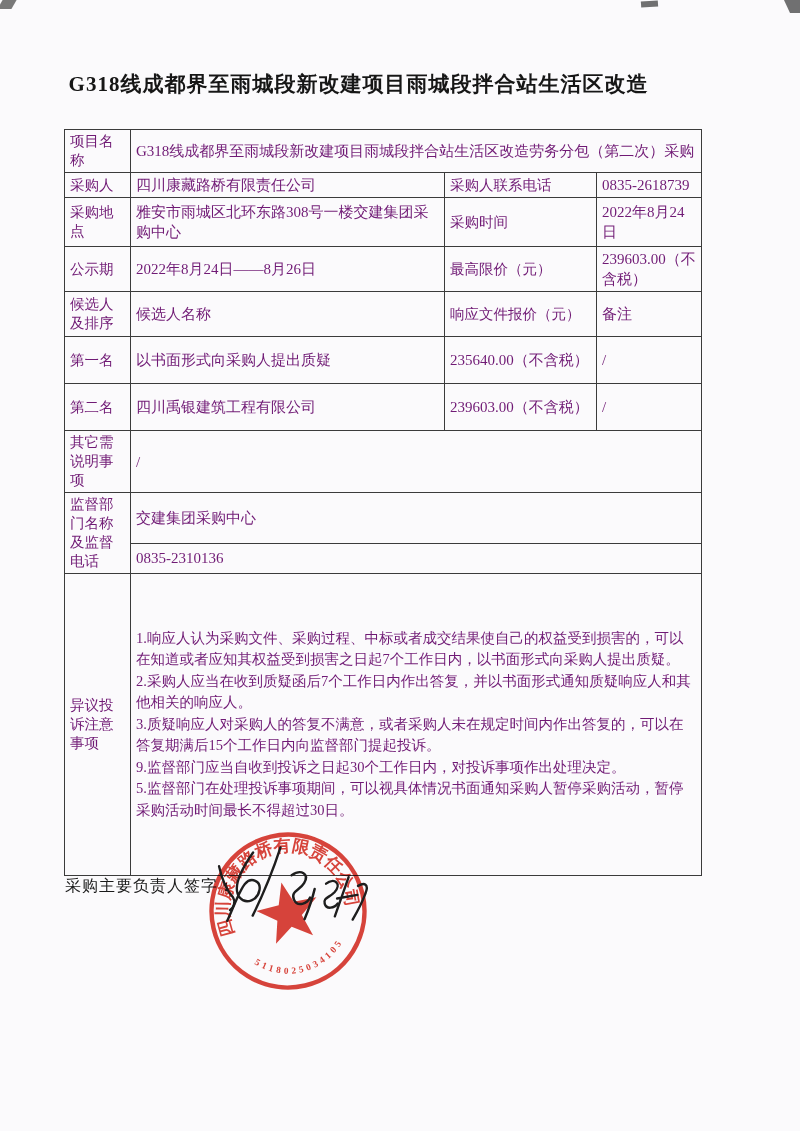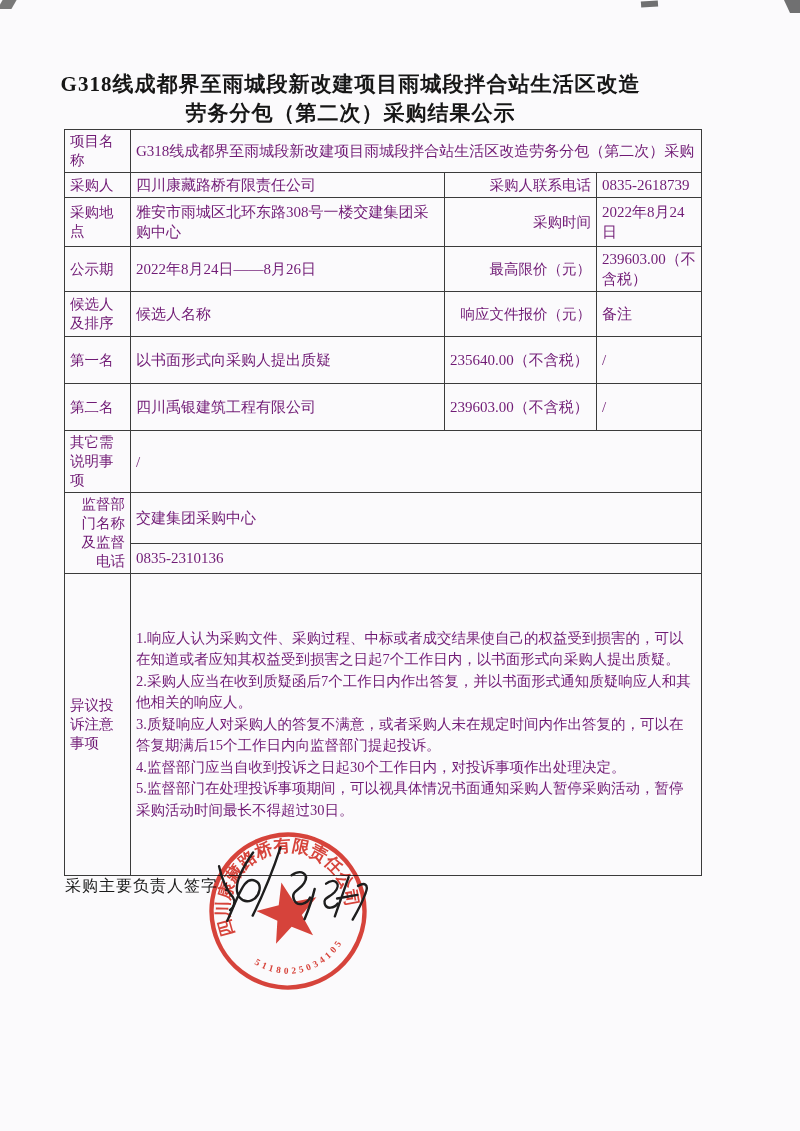--- a/index.html
+++ b/index.html
@@ -11,34 +11,34 @@
   .page {
     position:relative; width:800px; height:1131px;
     background:#fbfafc; overflow:hidden; color:#1c1c1c;
   }
   
   .speck { position:absolute; background:#4d4d4d; }
   .speck.a1 { left:0; top:0; width:14px; height:9px; transform:skewX(-30deg); opacity:.75; }
   .speck.a2 { left:641px; top:1px; width:17px; height:6px; transform:rotate(-4deg); opacity:.8; }
   .speck.a3 { right:-3px; top:0; width:16px; height:13px; transform:skewX(25deg); opacity:.8; }
 
-  .title { position:absolute; top:70px; left:0; width:701px; text-align:center;
+  .title { position:absolute; top:70px; left:8px; width:701px; text-align:center;
            font-weight:bold; font-size:21px; line-height:29px; letter-spacing:1px; color:#161616; }
 
   table.doc {
     position:absolute; left:64px; top:129px; width:637px;
     border-collapse:collapse; table-layout:fixed;
     font-size:15px; color:#701a75;
   }
   table.doc td {
     border:1.6px solid #3b3b3b; padding:2px 5px; vertical-align:middle;
     overflow:hidden;
   }
   td.lab   { text-align:left; font-size:14.5px; line-height:19px; }
-  td.labc  { text-align:right; font-size:14.5px; line-height:19px;margin-top:36px; }
+  td.labc  { text-align:left; font-size:14.5px; line-height:19px;margin-top:36px; }
   td.val   { text-align:left; line-height:20px;margin-left:32px; }
   td.cen   { text-align:left; line-height:20px; }
   td.notice-cell { vertical-align:middle; padding:6px 10px;margin-left:12px; }
   .notice-item { font-size:14.5px; line-height:21.5px; text-align:left; }
 
   .sig-label { position:absolute; left:65px; top:876px; font-size:16px; letter-spacing:1px; color:#1a1a1a; }
 
   .seal { position:absolute; left:190px; top:816px; width:196px; height:196px;
           mix-blend-mode:multiply; opacity:.93; }
   .ink  { position:absolute; left:205px; top:843px; width:165px; height:110px;
@@ -48,21 +48,20 @@
 <body>
 
 <div class="page">
 
   <div class="speck a1"></div>
   <div class="speck a2"></div>
   <div class="speck a3"></div>
 
   <div class="title">
     <div>G318线成都界至雨城段新改建项目雨城段拌合站生活区改造</div>
-    <div>劳务分包（第二次）采购结果公示</div>
   </div>
 
   <table class="doc">
     <colgroup>
         <col style="width:66px">
         <col style="width:314px">
         <col style="width:152px">
         <col style="width:105px">
       </colgroup>
     <tbody>
@@ -116,21 +115,21 @@
     </tr>
     <tr style="height:24px">
       <td class="cen" colspan="3">0835-2310136</td>
     </tr>
     <tr style="height:302px">
       <td class="lab">异议投诉注意事项</td>
       <td class="notice-cell" colspan="3">
         <div class="notice-item">1.响应人认为采购文件、采购过程、中标或者成交结果使自己的权益受到损害的，可以在知道或者应知其权益受到损害之日起7个工作日内，以书面形式向采购人提出质疑。</div>
         <div class="notice-item">2.采购人应当在收到质疑函后7个工作日内作出答复，并以书面形式通知质疑响应人和其他相关的响应人。</div>
         <div class="notice-item">3.质疑响应人对采购人的答复不满意，或者采购人未在规定时间内作出答复的，可以在答复期满后15个工作日内向监督部门提起投诉。</div>
-        <div class="notice-item">4.监督部门应当自收到投诉之日起30个工作日内，对投诉事项作出处理决定。</div>
+        <div class="notice-item">9.监督部门应当自收到投诉之日起30个工作日内，对投诉事项作出处理决定。</div>
         <div class="notice-item">5.监督部门在处理投诉事项期间，可以视具体情况书面通知采购人暂停采购活动，暂停采购活动时间最长不得超过30日。</div>
       </td>
     </tr>
   </tbody>
     </table>
 
   <div class="sig-label">采购主要负责人签字：</div>
 
   <svg class="seal" viewBox="0 0 200 200">
     <g transform="rotate(-13 100 97)" fill="none" stroke="#d8362c">

